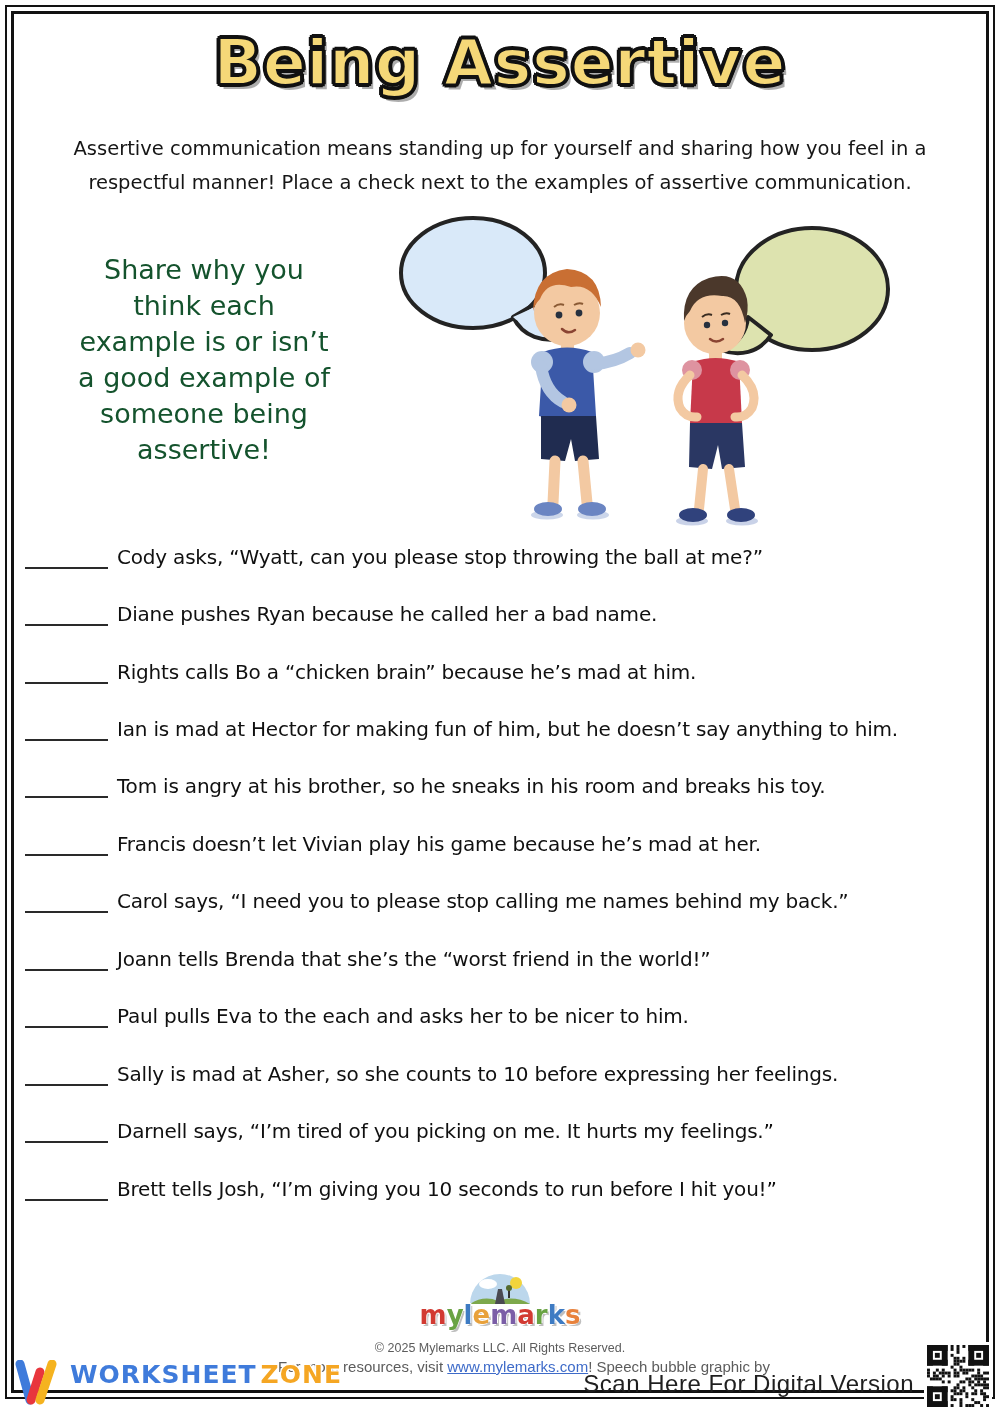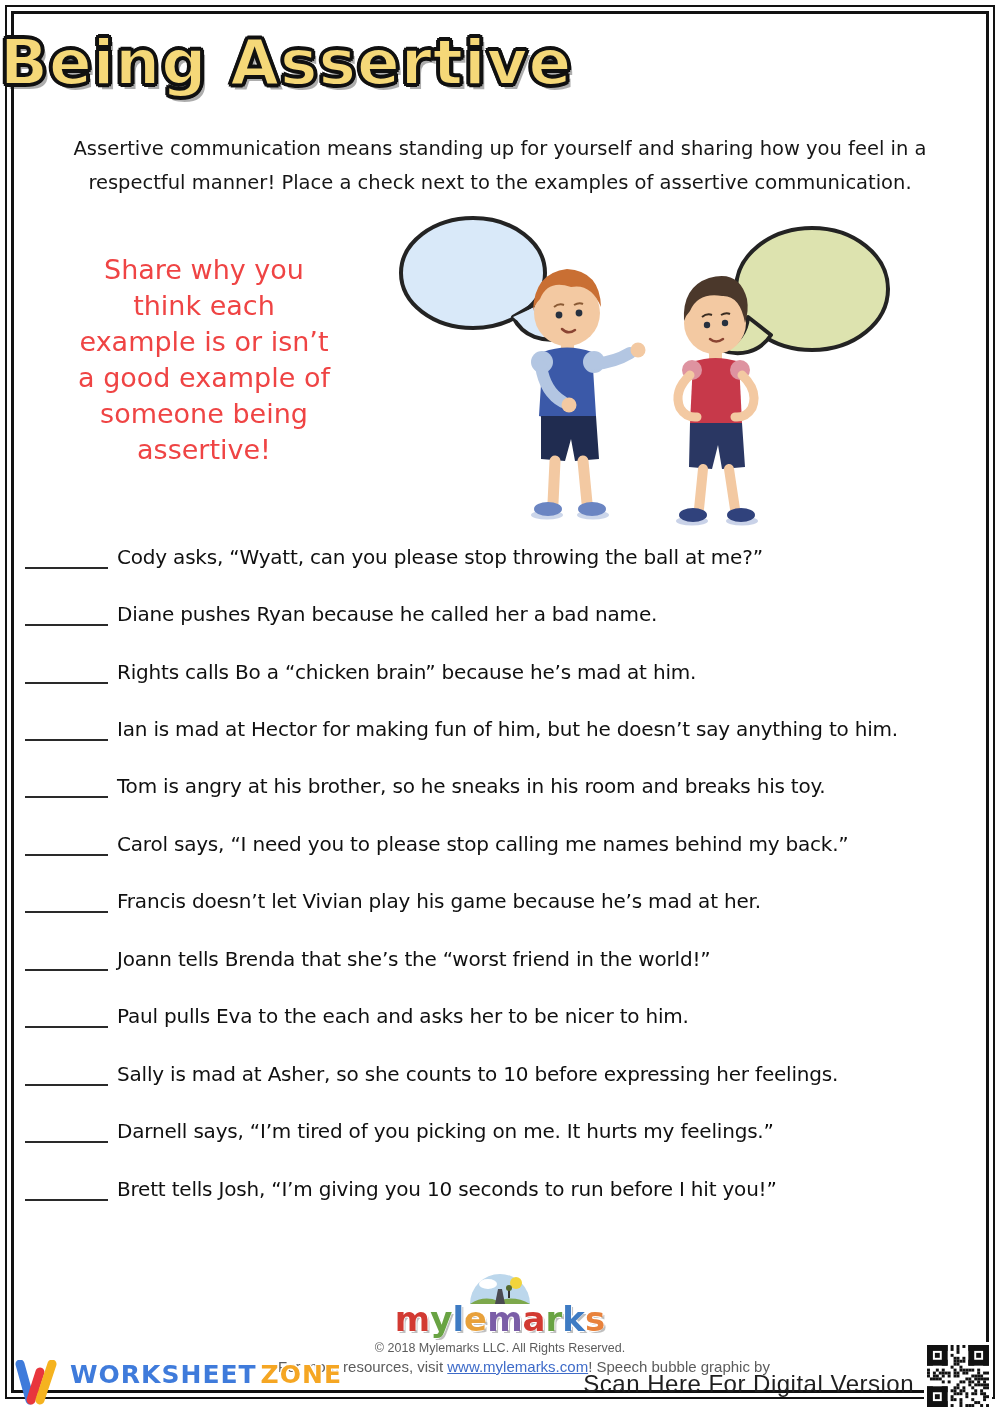--- a/index.html
+++ b/index.html
@@ -12,50 +12,50 @@
   .frame-outer {
     position:absolute; left:5px; top:5px; right:5px; bottom:14px;
     border:2px solid #121212; z-index:1; pointer-events:none;
   }
   .frame-inner {
     position:absolute; left:11px; top:11px; right:11px; bottom:20px;
     border:3px solid #121212; z-index:1; pointer-events:none;
   }
   
   .title {
-    position:absolute; top:26px; left:0; right:0; text-align:left;
+    position:absolute; top:26px; left:0; right:0; text-align:center;
     font-size:63px; font-weight:bold; letter-spacing:1px;
     color:#f5d878; z-index:2;
     -webkit-text-stroke:2px #111;
     text-shadow:
       -2px -2px 0 #111, 2px -2px 0 #111, -2px 2px 0 #111, 2px 2px 0 #111,
       -3px 0 0 #111, 3px 0 0 #111, 0 -3px 0 #111, 0 3px 0 #111,
       4px 5px 0 rgba(20,20,20,0.35);
   }
   .intro {
     position:absolute; top:132px; left:42px; right:42px; text-align:center;
     font-size:19.5px; line-height:1.75; color:#161616; white-space:pre-line; z-index:2;
   }
   .side-note {
     position:absolute; left:48px; top:252px; width:312px; text-align:center;
-    font-size:27px; line-height:36px; color:#ef4444; white-space:pre-line; z-index:2;
+    font-size:27px; line-height:36px; color:#14532d; white-space:pre-line; z-index:2;
   }
   .illustration { position:absolute; left:385px; top:210px; width:510px; height:322px; z-index:2; }
   
   .items { position:absolute; left:25px; right:15px; top:528px; z-index:2; }
   .item { height:57.45px; display:flex; align-items:center; }
   .blank {
     width:83px; height:16px; flex:none; margin-right:9px;
     border-bottom:2px solid #2a2a2a; transform:translateY(4px);
   }
   .item-text { font-size:20px; color:#101010; white-space:nowrap; letter-spacing:-0.2px; }
   
   .footer-logo { position:absolute; left:0; right:0; top:1272px; text-align:center; z-index:2; }
   .footer-logo svg { display:block; margin:0 auto; }
-  .wordmark { font-size:34px; font-weight:bold; letter-spacing:0; line-height:1; margin-top:-2px; }
+  .wordmark { font-size:26px; font-weight:bold; letter-spacing:0; line-height:1; margin-top:-2px; }
   .wordmark span {
     text-shadow:-1px -1px 0 #fff, 1px -1px 0 #fff, -1px 1px 0 #fff, 2px 2px 0 rgba(0,0,0,0.25);
   }
   .copyright {
     position:absolute; left:0; right:0; top:1341px; text-align:center;
     font-family:"Liberation Sans", sans-serif; font-size:12.5px; color:#5c5c5c; z-index:2;
   }
   .resources {
     position:absolute; left:0; right:0; top:1358px; text-align:center;
     font-family:"Liberation Sans", sans-serif; font-size:15px; color:#5c5c5c; z-index:2;margin-left:48px;
@@ -179,25 +179,25 @@
     <div class="item">
         <div class="blank"></div>
         <div class="item-text">Ian is mad at Hector for making fun of him, but he doesn’t say anything to him.</div>
       </div>
     <div class="item">
         <div class="blank"></div>
         <div class="item-text">Tom is angry at his brother, so he sneaks in his room and breaks his toy.</div>
       </div>
     <div class="item">
         <div class="blank"></div>
+        <div class="item-text">Francis doesn’t let Vivian play his game because he’s mad at her.</div>
+      </div>
+    <div class="item">
+        <div class="blank"></div>
         <div class="item-text">Carol says, “I need you to please stop calling me names behind my back.”</div>
-      </div>
-    <div class="item">
-        <div class="blank"></div>
-        <div class="item-text">Francis doesn’t let Vivian play his game because he’s mad at her.</div>
       </div>
     <div class="item">
         <div class="blank"></div>
         <div class="item-text">Joann tells Brenda that she’s the “worst friend in the world!”</div>
       </div>
     <div class="item">
         <div class="blank"></div>
         <div class="item-text">Paul pulls Eva to the each and asks her to be nicer to him.</div>
       </div>
     <div class="item">
@@ -220,21 +220,21 @@
       <ellipse cx="20" cy="12" rx="9" ry="5" fill="#ffffff"></ellipse>
       <circle cx="48" cy="11" r="6" fill="#f2d43c"></circle>
       <path d="M 2,32 Q 16,23 30,29 Q 46,23 62,32 Z" fill="#7da84c"></path>
       <path d="M 27,32 L 30,17 L 34,17 L 37,32 Z" fill="#4a4a52"></path>
       <rect x="40" y="18" width="2" height="8" fill="#333"></rect>
       <circle cx="41" cy="16" r="3" fill="#556b2f"></circle>
     </svg>
     <div class="wordmark"><span style="color: rgb(210, 58, 50);">m</span><span style="color: rgb(105, 163, 67);">y</span><span style="color: rgb(62, 123, 195);">l</span><span style="color: rgb(232, 161, 59);">e</span><span style="color: rgb(123, 94, 167);">m</span><span style="color: rgb(210, 58, 50);">a</span><span style="color: rgb(105, 163, 67);">r</span><span style="color: rgb(62, 123, 195);">k</span><span style="color: rgb(232, 130, 60);">s</span></div>
   </div>
 
-  <div class="copyright">© 2018 Mylemarks LLC. All Rights Reserved.</div>
+  <div class="copyright">© 2025 Mylemarks LLC. All Rights Reserved.</div>
 
   <div class="resources">
     <span>For more resources, visit </span><a href="#">www.mylemarks.com</a><span>! Speech bubble graphic by</span>
   </div>
 
   <div class="wz-logo">
     <svg width="52" height="46" viewBox="0 0 52 46">
       <path d="M 6,4 L 16,40" stroke="#3f7bdb" stroke-width="9" stroke-linecap="round" fill="none"></path>
       <path d="M 26,12 L 17,40" stroke="#e8363d" stroke-width="9" stroke-linecap="round" fill="none"></path>
       <path d="M 26,40 L 38,4" stroke="#f5b31f" stroke-width="9" stroke-linecap="round" fill="none"></path>

